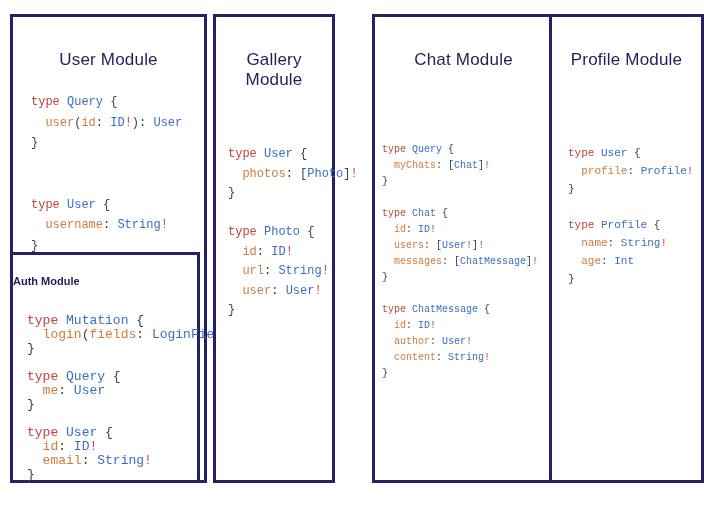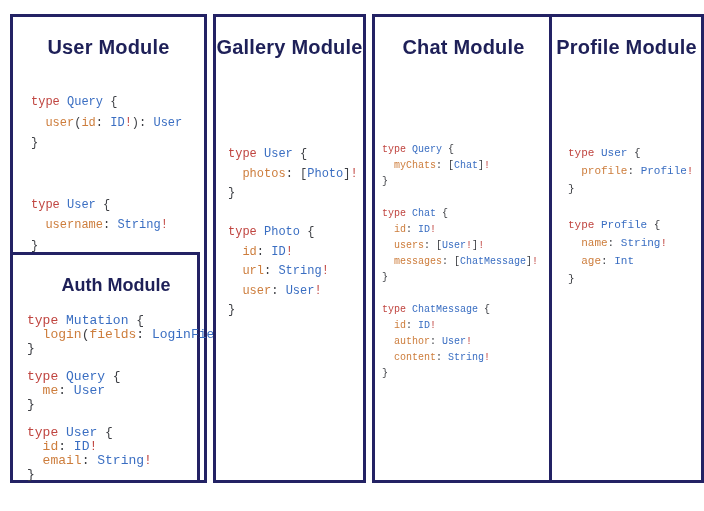--- a/index.html
+++ b/index.html
@@ -10,30 +10,30 @@
     overflow: hidden;
   }
   .board { position: absolute; inset: 0; }
   .panel {
     position: absolute; top: 14px; bottom: 28px;
     background: #ffffff;
     border: 3px solid var(--border, #232264);
     box-sizing: border-box;
   }
   #panel-user    { left: 10px;  width: 197px; }
-  #panel-gallery { left: 213px; width: 153px; }
+  #panel-gallery { left: 213px; width: 122px; }
   #panel-chat    { left: 372px; width: 183px; }
   #panel-profile { left: 549px; width: 155px; }
   .panel-title {
     text-align: center;
-    font-weight: bold;
-    font-size: 20px;
+    font-weight: normal;
+    font-size: 17px;
     letter-spacing: 0.2px;
     color: var(--title, #1e2058);
-    margin-top: 19px;
+    margin-top: 33px;
   }
   .code {
     position: absolute;
     font-family: Liberation Mono, monospace;
     white-space: pre;
     color: var(--pt, #3d3f44);
     margin-top: 9px;
   }
   .code-line { white-space: pre; }
   .code-user    { top: 66px;  left: 18px; font-size: 12px; line-height: 20.5px; }
@@ -42,26 +42,24 @@
   .code-profile { top: 118px; left: 16px; font-size: 11px; line-height: 18px; }
   .auth-box {
     position: absolute;
     left: -3px; bottom: -3px;
     width: 190px; height: 231px;
     background: #ffffff;
     border: 3px solid var(--border, #232264);
     box-sizing: border-box;
   }
   .auth-title {
-    text-align: center;
     font-weight: bold;
-    font-size: 18px;
+    font-size: 11px;
     color: var(--title, #1e2058);
     margin-top: 20px;
-    padding-left: 22px;
   }
   .code-auth { top: 50px; left: 14px; font-size: 13px; line-height: 14px; }
   .tk-kw { color: var(--kw, #c04540); }
   .tk-tn { color: var(--tn, #3a6ec2); }
   .tk-fd { color: var(--fd, #cd7d3c); }
   .tk-bg { color: var(--bg, #c04540); }
   .tk-pt { color: var(--pt, #3d3f44); }
 </style>
 </head>
 <body>

